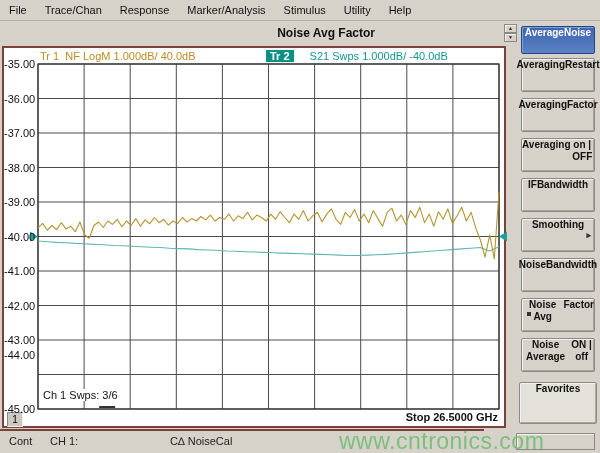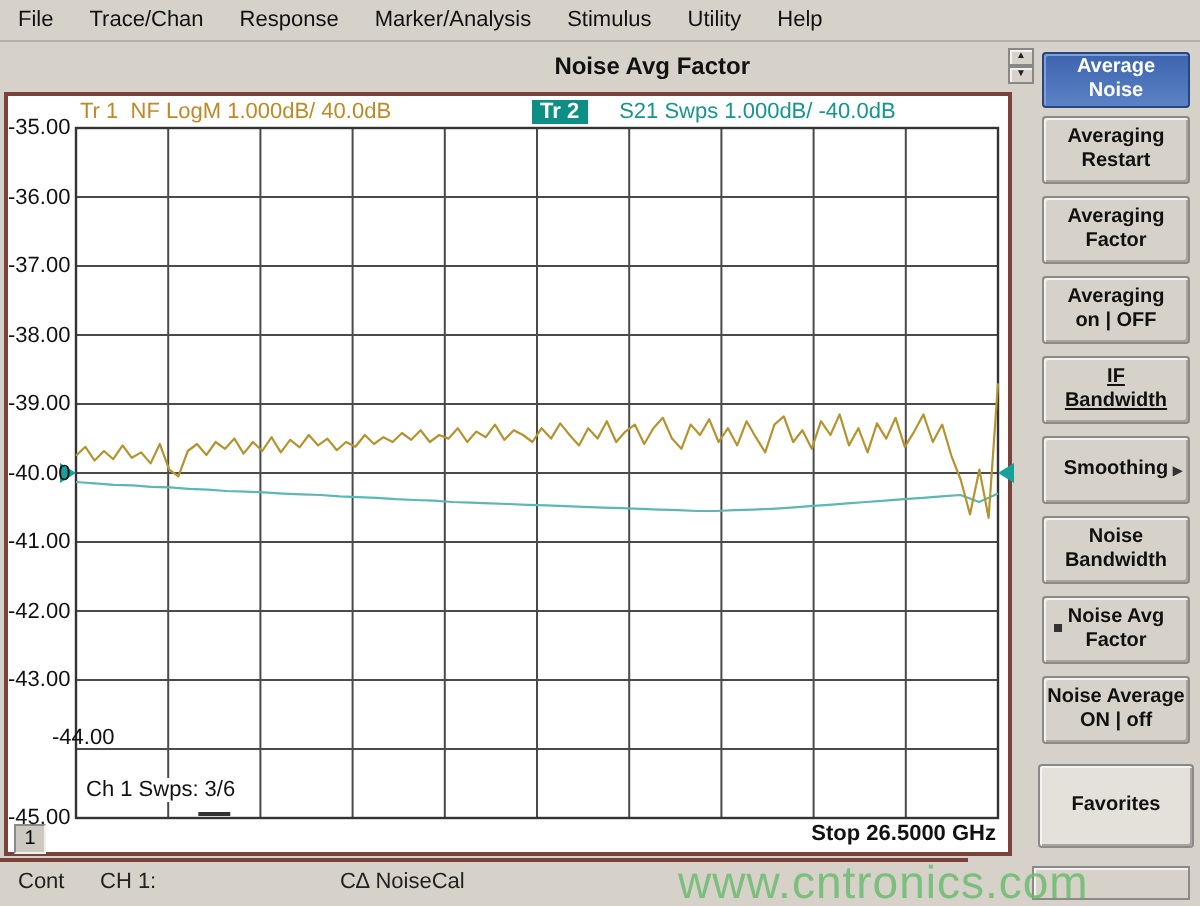--- a/index.html
+++ b/index.html
@@ -34,21 +34,21 @@
     font-size:11px;color:#111;white-space:nowrap;}
   #chan-badge{position:absolute;left:3px;top:364px;width:14px;height:13px;background:#cdc9c1;
     border:1px solid;border-color:#8a8a8a #f2f0ec #f2f0ec #8a8a8a;font-size:10px;text-align:center;line-height:13px;}
   #start-label{position:absolute;left:31px;top:363px;font-size:11px;font-weight:700;color:#111;white-space:nowrap;}
   .legend-dash{display:inline-block;width:12px;height:2px;vertical-align:middle;margin-left:5px;}
   #stop-label{position:absolute;right:6px;top:363px;font-size:11px;font-weight:700;color:#111;}
 
   
   .softkey{position:absolute;left:521px;width:72px;background:#d6d2ca;border:1px solid #8a8a8a;
     box-shadow:inset 1px 1px 0 #f4f2ee, inset -1px -1px 0 #a8a49c;border-radius:2px;
-    font-size:10px;font-weight:700;color:#111;text-align:center;display:flex;flex-direction:column;
+    font-size:10px;font-weight:700;color:#111;text-align:center;display:flex;
     justify-content:center;line-height:12px;cursor:default;}
   .softkey.title{background:linear-gradient(#3d64ae,#5a82c4);color:#fff;border-color:#26477e;
     box-shadow:inset 1px 1px 0 #7fa0d6;}
   .softkey.favorites{left:519px;width:76px;background:#e4e1da;}
   .softkey .dot{position:absolute;left:5px;top:50%;margin-top:-3px;width:4px;height:4px;background:#333;}
   .softkey .arrow{position:absolute;right:3px;top:50%;margin-top:-6px;font-size:9px;color:#333;}
 
   
   #status-bar{position:absolute;left:0;top:429px;width:484px;height:21px;background:#d6d2ca;
     border-top:2px solid #7b423a;font-size:11px;color:#222;}
@@ -125,42 +125,42 @@
     <div id="stop-label">Stop  26.5000 GHz</div>
   <div class="y-label" style="top: 10px;">-35.00</div>
       <div class="y-label" style="top: 44.5px;">-36.00</div>
       <div class="y-label" style="top: 79px;">-37.00</div>
       <div class="y-label" style="top: 113.5px;">-38.00</div>
       <div class="y-label" style="top: 148px;">-39.00</div>
       <div class="y-label" style="top: 182.5px;">-40.00</div>
       <div class="y-label" style="top: 217px;">-41.00</div>
       <div class="y-label" style="top: 251.5px;">-42.00</div>
       <div class="y-label" style="top: 286px;">-43.00</div>
-      <div class="y-label" style="top: 315px; margin-left: 22px;">-44.00</div>
+      <div class="y-label" style="top: 301px;">-44.00</div>
       <div class="y-label" style="top: 355px;">-45.00</div>
     </div>
 
   <div id="sidebar">
       <div class="softkey title" style="top: 26px; height: 26px;">
         <span>Average</span>
         <span>Noise</span>
       </div>
       <div class="softkey" style="top: 58px; height: 32px;">
         <span>Averaging</span>
         <span>Restart</span>
       </div>
       <div class="softkey" style="top: 98px; height: 32px;">
         <span>Averaging</span>
         <span>Factor</span>
       </div>
       <div class="softkey" style="top: 138px; height: 32px;">
         <span>Averaging</span>
         <span>on | OFF</span>
       </div>
-      <div class="softkey" style="top: 178px; height: 32px; text-decoration: underline;">
+      <div class="softkey" style="top: 178px; height: 32px;">
         <span>IF</span>
         <span>Bandwidth</span>
       </div>
       <div class="softkey" style="top: 218px; height: 32px;">
         <span>Smoothing</span>
         <span class="arrow">▸</span>
       </div>
       <div class="softkey" style="top: 258px; height: 32px;">
         <span>Noise</span>
         <span>Bandwidth</span>

